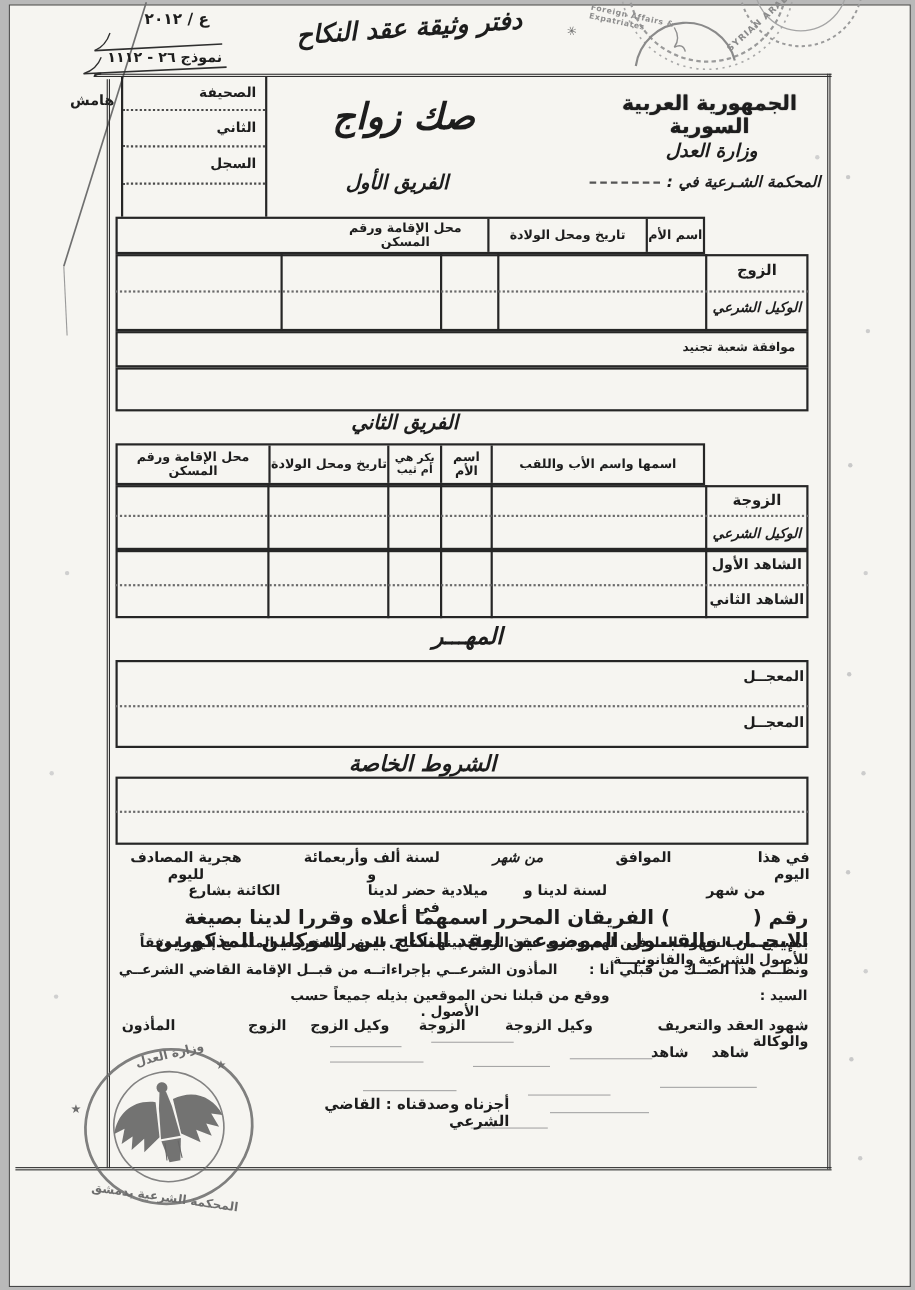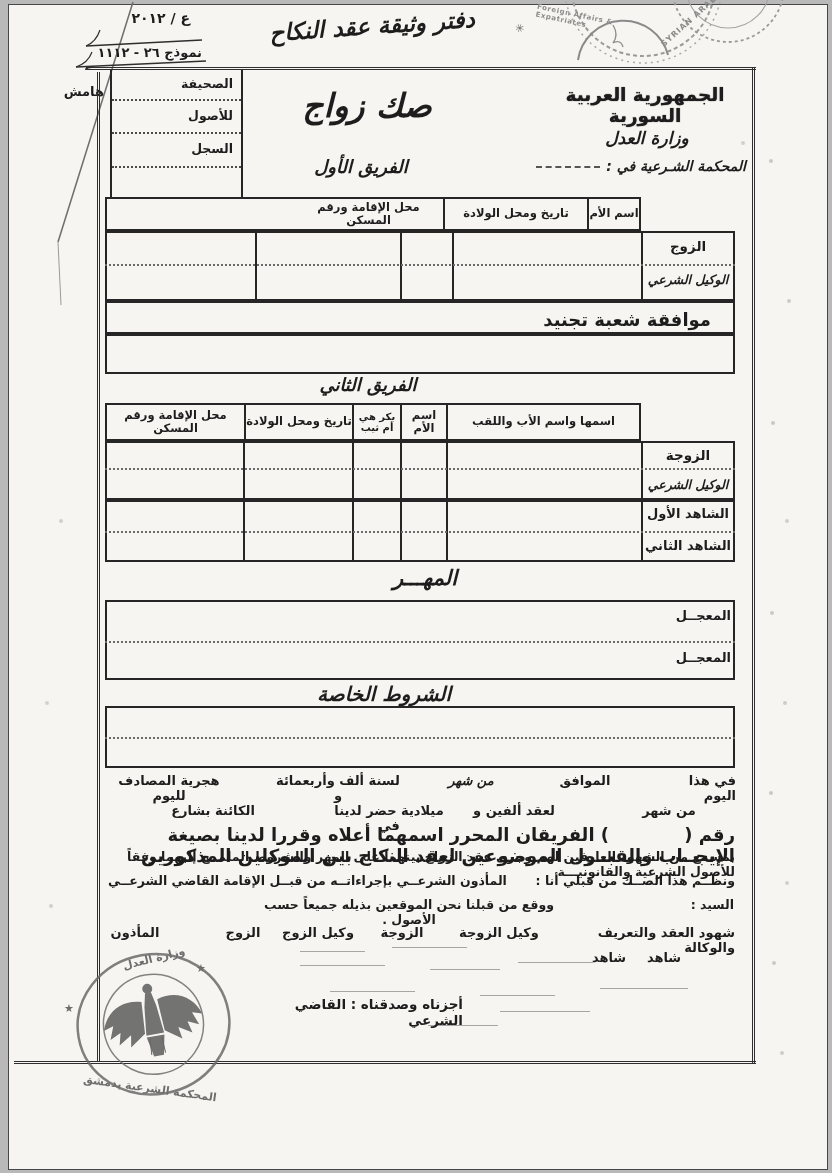--- a/index.html
+++ b/index.html
@@ -71,21 +71,21 @@
 
 <div class="a rtl b" style="left:58px;top:84px;width:46px;font-size:13px">هامش</div>
 
 <div class="a dbl" style="left:86px;top:67px;width:670px"></div>
 <div class="a dblv" style="left:97px;top:72px;height:990px"></div>
 <div class="a dblv" style="left:752px;top:67px;height:996px"></div>
 <div class="a dbl" style="left:14px;top:1061px;width:742px"></div>
 
 <div class="a" style="left:110px;top:70px;width:133px;height:127px;border-left:2px solid #262626;border-right:2px solid #262626;box-sizing:border-box">
   <div class="rtl b r" style="height:31px;padding:6px 8px 0 4px;font-size:12.5px;border-bottom:2px dotted #4a4a4a;box-sizing:border-box">الصحيفة</div>
-  <div class="rtl b r" style="height:33px;padding:7px 8px 0 0;font-size:12.5px;border-bottom:2px dotted #4a4a4a;box-sizing:border-box">للأصول</div>
+  <div class="rtl b r" style="height:33px;padding:7px 8px 0 0;font-size:12.5px;border-bottom:2px dotted #4a4a4a;box-sizing:border-box">الثاني</div>
   <div class="rtl b r" style="height:34px;padding:7px 8px 0 0;font-size:12.5px;border-bottom:2px dotted #4a4a4a;box-sizing:border-box">السجل</div>
 </div>
 
 <div class="a rtl c b" style="left:540px;top:84px;width:210px;font-size:18.5px;text-shadow:0 0 1px #1d1d1d">الجمهورية العربية السورية</div>
 <div class="a rtl c callig" style="left:582px;top:128px;width:130px;font-size:17px">وزارة العدل</div>
 <div class="a rtl r b i" style="left:468px;top:158px;width:278px;font-size:14px">
   <span>المحكمة الشـرعية في :</span><span class="dashfill"></span>
 </div>
 
 <div class="a rtl c callig" style="left:283px;top:86px;width:168px;font-size:33px">صك زواج</div>
@@ -99,21 +99,21 @@
 <div class="a bx" style="left:105px;top:231px;width:630px;height:70px"></div>
 <div class="a vl" style="left:641px;top:231px;height:70px"></div>
 <div class="a vl" style="left:452px;top:231px;height:70px"></div>
 <div class="a vl" style="left:400px;top:231px;height:70px"></div>
 <div class="a vl" style="left:255px;top:231px;height:70px"></div>
 <div class="a ddt" style="left:105px;top:264px;width:630px"></div>
 <div class="a rtl c lbl" style="left:641px;top:238px;width:94px">الزوج</div>
 <div class="a rtl c b i" style="left:641px;top:272px;width:94px;font-size:12.5px">الوكيل الشرعي</div>
 
 <div class="a bx rtl" style="left:105px;top:301px;width:630px;height:33px">
-  <div class="b" style="padding:6px 22px 0 0;font-size:18px">موافقة شعبة تجنيد</div>
+  <div class="b" style="padding:6px 10px 0 0;font-size:11px">موافقة شعبة تجنيد</div>
 </div>
 <div class="a bx" style="left:105px;top:334px;width:630px;height:40px"></div>
 
 <div class="a rtl c callig" style="left:293px;top:374px;width:150px;font-size:18px">الفريق الثاني</div>
 
 <div class="a bx hdrrow" style="left:105px;top:403px;width:536px;height:38px">
   <div style="width:193px">اسمها واسم الأب واللقب</div>
   <div style="width:46px">اسم الأم</div>
   <div style="width:48px;font-size:10px">بكر هي أم ثيب</div>
   <div style="width:108px">تاريخ ومحل الولادة</div>
@@ -143,21 +143,21 @@
 <div class="a bx" style="left:105px;top:706px;width:630px;height:62px"></div>
 <div class="a ddt" style="left:105px;top:737px;width:630px"></div>
 
 <div class="a rtl r b" style="left:666px;top:773px;width:70px;font-size:13px">في هذا اليوم</div>
 <div class="a rtl c b" style="left:558px;top:773px;width:54px;font-size:13px">الموافق</div>
 <div class="a rtl c b i" style="left:444px;top:773px;width:54px;font-size:13px">من شهر</div>
 <div class="a rtl c b" style="left:276px;top:773px;width:124px;font-size:13px">لسنة ألف وأربعمائة و</div>
 <div class="a rtl c b" style="left:106px;top:773px;width:126px;font-size:13px">هجرية المصادف لليوم</div>
 
 <div class="a rtl c b" style="left:642px;top:803px;width:54px;font-size:13px">من شهر</div>
-<div class="a rtl c b" style="left:472px;top:803px;width:84px;font-size:13px">لعقد ألفين و</div>
+<div class="a rtl c b" style="left:472px;top:803px;width:84px;font-size:13px">لسنة لدينا و</div>
 <div class="a rtl c b" style="left:322px;top:803px;width:134px;font-size:13px">ميلادية حضر لدينا في</div>
 <div class="a rtl c b" style="left:168px;top:803px;width:90px;font-size:13px">الكائنة بشارع</div>
 
 <div class="a rtl r b" style="left:105px;top:824px;width:630px;font-size:18px;white-space:pre-wrap">رقم (            ) الفريقان المحرر اسمهما أعلاه وقررا لدينا بصيغة الإيجــاب والقبــول الموضوعين لعقد النكاح بين الموكلين المذكورين</div>
 <div class="a rtl r b" style="left:105px;top:849px;width:630px;font-size:12.5px">بمسمع من الشهود العارفين لهم وجرى عقد الزواج بينهما على المهر والشروط الملمــح إليهما وفقاً للأصول الشرعية والقانونيـــة</div>
 <div class="a rtl r b" style="left:518px;top:873px;width:217px;font-size:12.5px">ونظــم هذا الصــك من قبلي أنا :</div>
 <div class="a rtl b" style="left:108px;top:873px;width:400px;font-size:12.5px;text-align:left">المأذون الشرعــي بإجراءاتــه من قبــل الإقامة القاضي الشرعــي</div>
 <div class="a rtl r b" style="left:666px;top:897px;width:68px;font-size:12.5px">السيد :</div>
 <div class="a rtl c b" style="left:248px;top:897px;width:322px;font-size:12.5px">ووقع من قبلنا نحن الموقعين بذيله جميعاً حسب الأصول .</div>
 

